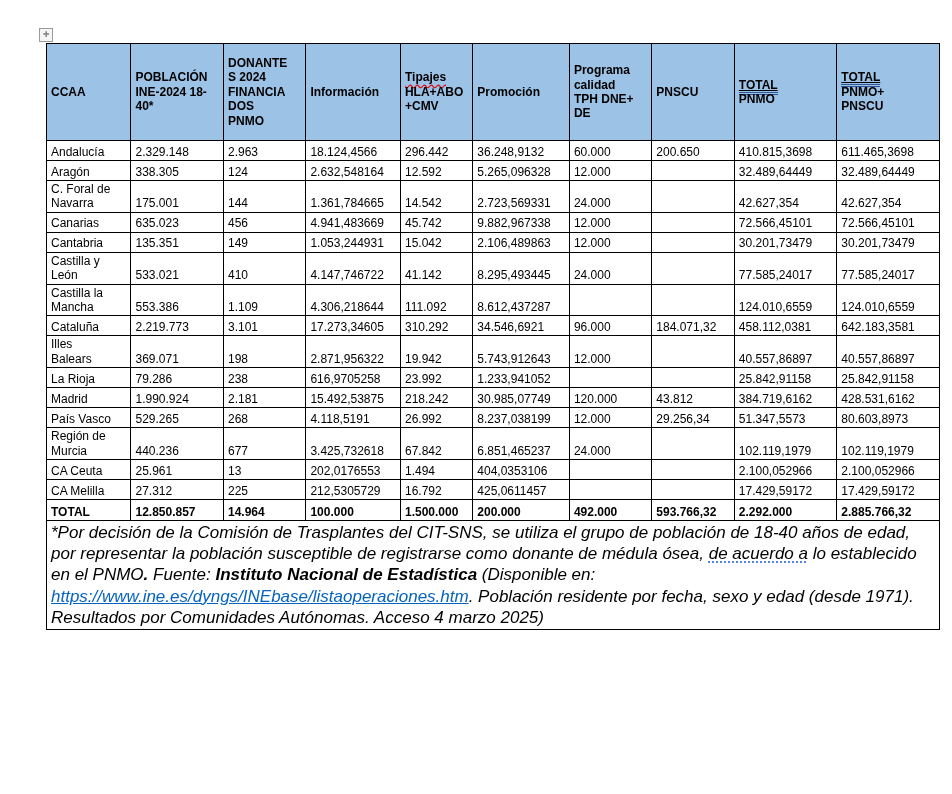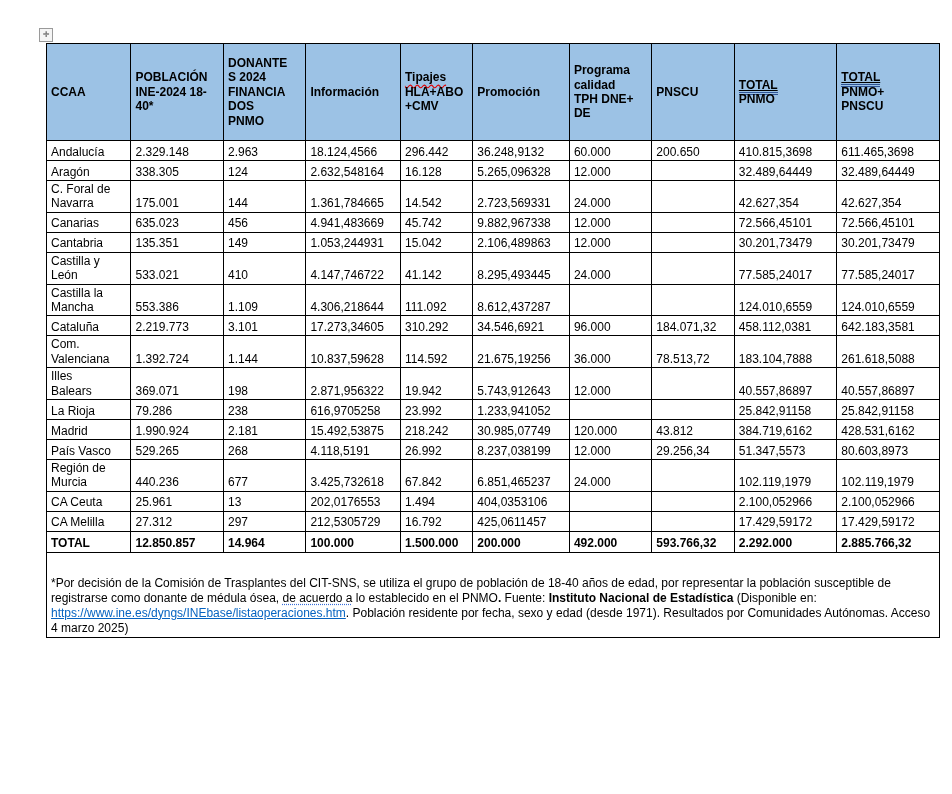--- a/index.html
+++ b/index.html
@@ -12,21 +12,21 @@
   table.funding th,table.funding td{border:1.5px solid #000;padding:1px 3px 1px 4px;overflow:hidden;}
   table.funding th{background:#9CC2E5;font-weight:bold;text-align:left;vertical-align:middle;
     white-space:pre-line;height:94px;}
   table.funding td{text-align:left;vertical-align:bottom;background:#fff;}
   td.name{white-space:pre-line;}
   tr.data-row td{height:17px;}
   tr.total-row td{font-weight:bold;height:18px;}
   .total-word{text-decoration:underline;text-decoration-color:#000;border-bottom:3px double #2F5496;}
   .red-wavy{text-decoration:underline wavy #e00000;text-decoration-skip-ink:none;text-underline-offset:2px;}
   .grammar{text-decoration:underline dotted #3A6FD8;text-decoration-skip-ink:none;text-underline-offset:2px;}
-  td.footnote-cell{font-size:12px;line-height:1.25;vertical-align:top;padding:2px 5px 4px 5px;height:82px;}
+  td.footnote-cell{font-size:17px;line-height:1.25;vertical-align:top;padding:2px 5px 4px 5px;height:82px;font-style:italic;}
   a.doc-link{color:#0563C1;text-decoration:underline;cursor:pointer;}
   .bold{font-weight:bold;}
 </style>
 </head>
 <body>
 
 <div class="page">
   <div class="move-handle">✛</div>
   <table class="funding">
     <colgroup>
@@ -80,21 +80,21 @@
           <td>60.000</td>
           <td>200.650</td>
           <td>410.815,3698</td>
           <td>611.465,3698</td>
         </tr>
         <tr class="data-row">
           <td class="name">Aragón</td>
           <td>338.305</td>
           <td>124</td>
           <td>2.632,548164</td>
-          <td>16.128</td>
+          <td>12.592</td>
           <td>5.265,096328</td>
           <td>12.000</td>
           <td></td>
           <td>32.489,64449</td>
           <td>32.489,64449</td>
         </tr>
         <tr class="data-row">
           <td class="name">C. Foral de
 Navarra</td>
           <td>175.001</td>
@@ -163,33 +163,20 @@
           <td>3.101</td>
           <td>17.273,34605</td>
           <td>310.292</td>
           <td>34.546,6921</td>
           <td>96.000</td>
           <td>184.071,32</td>
           <td>458.112,0381</td>
           <td>642.183,3581</td>
         </tr>
         <tr class="data-row">
-          <td class="name">Com.
-Valenciana</td>
-          <td>1.392.724</td>
-          <td>1.144</td>
-          <td>10.837,59628</td>
-          <td>114.592</td>
-          <td>21.675,19256</td>
-          <td>36.000</td>
-          <td>78.513,72</td>
-          <td>183.104,7888</td>
-          <td>261.618,5088</td>
-        </tr>
-        <tr class="data-row">
           <td class="name">Illes
 Balears</td>
           <td>369.071</td>
           <td>198</td>
           <td>2.871,956322</td>
           <td>19.942</td>
           <td>5.743,912643</td>
           <td>12.000</td>
           <td></td>
           <td>40.557,86897</td>
@@ -252,21 +239,21 @@
           <td>1.494</td>
           <td>404,0353106</td>
           <td></td>
           <td></td>
           <td>2.100,052966</td>
           <td>2.100,052966</td>
         </tr>
         <tr class="data-row">
           <td class="name">CA Melilla</td>
           <td>27.312</td>
-          <td>297</td>
+          <td>225</td>
           <td>212,5305729</td>
           <td>16.792</td>
           <td>425,0611457</td>
           <td></td>
           <td></td>
           <td>17.429,59172</td>
           <td>17.429,59172</td>
         </tr>
         <tr class="total-row">
           <td>TOTAL</td>

